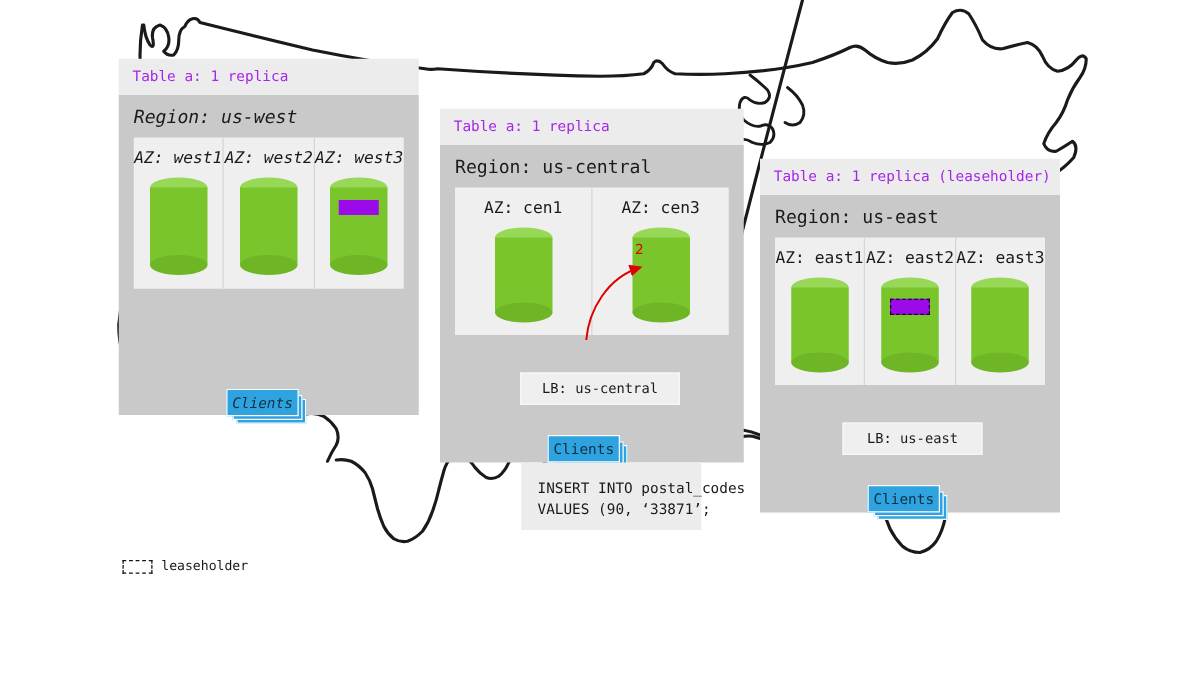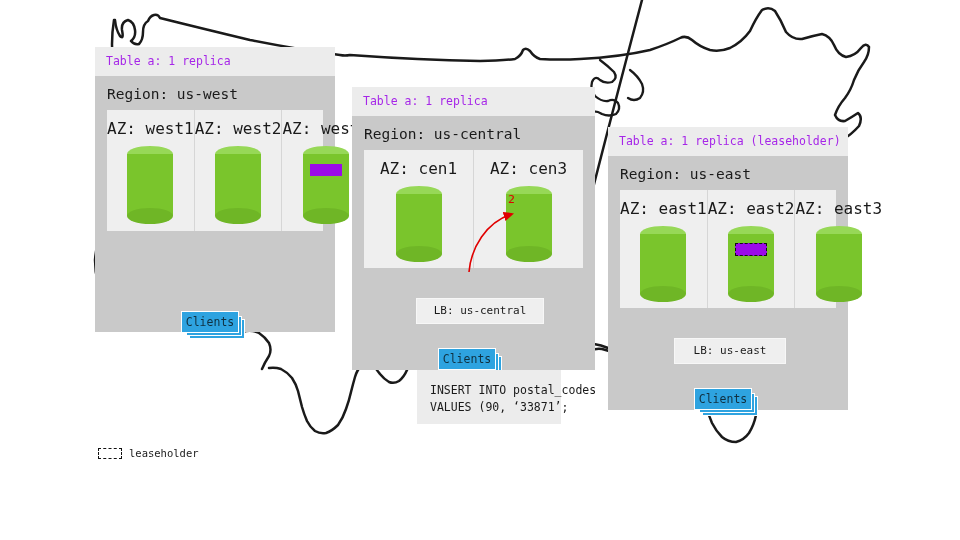--- a/index.html
+++ b/index.html
@@ -48,21 +48,21 @@
     position:relative;
     box-sizing:border-box;
     border-right:1px solid #d6d6d6;
     padding-top:9px;
     display:flex;
     flex-direction:column;
     align-items:center;
   }
   .az-cell:last-child{border-right:none;align-items:center;}
   .az-label{
-    font-size:16px;
+    font-size:13px;
     color:#1a1a1a;
     white-space:nowrap;
     margin-bottom:8px;
   }
 
   
   .cyl{position:relative;}
   .cyl .body{
     position:absolute;left:0;right:0;
     background:#7ac52c;
@@ -236,21 +236,21 @@
          Q111,312 118,318 Q125,323 133,325 Q141,326 149,324
          Q157,321 164,317 Q171,313 178,311 Q185,310 192,313"></path>
 
     <path fill="none" stroke="#1a1a1a" stroke-width="2.5" stroke-linecap="round" stroke-linejoin="round" d="M192,313 Q199,317 205,323 Q211,329 218,333 Q225,336 232,335
          Q239,333 246,331 Q253,330 259,333 Q265,337 269,343
          Q272,350 269,356 Q265,362 262,369"></path>
   </svg>
 
   <div class="region" style="left:95px;top:47px;width:240px;">
     <div class="region-head">Table a: 1 replica</div>
-    <div class="region-body" style="height:256px;">
+    <div class="region-body" style="height:256px;font-style:italic;">
       <div class="region-title">Region: us-west</div>
       <div class="az-row" style="height:121px;">
 
         <div class="az-cell">
           <div class="az-label">AZ: west1</div>
           <div class="cyl" style="width:46px;height:78px;">
             <div class="top" style="height:16px;"></div>
             <div class="body" style="top:8px;bottom:8px;"></div>
             <div class="bot" style="height:16px;"></div>
           </div>

